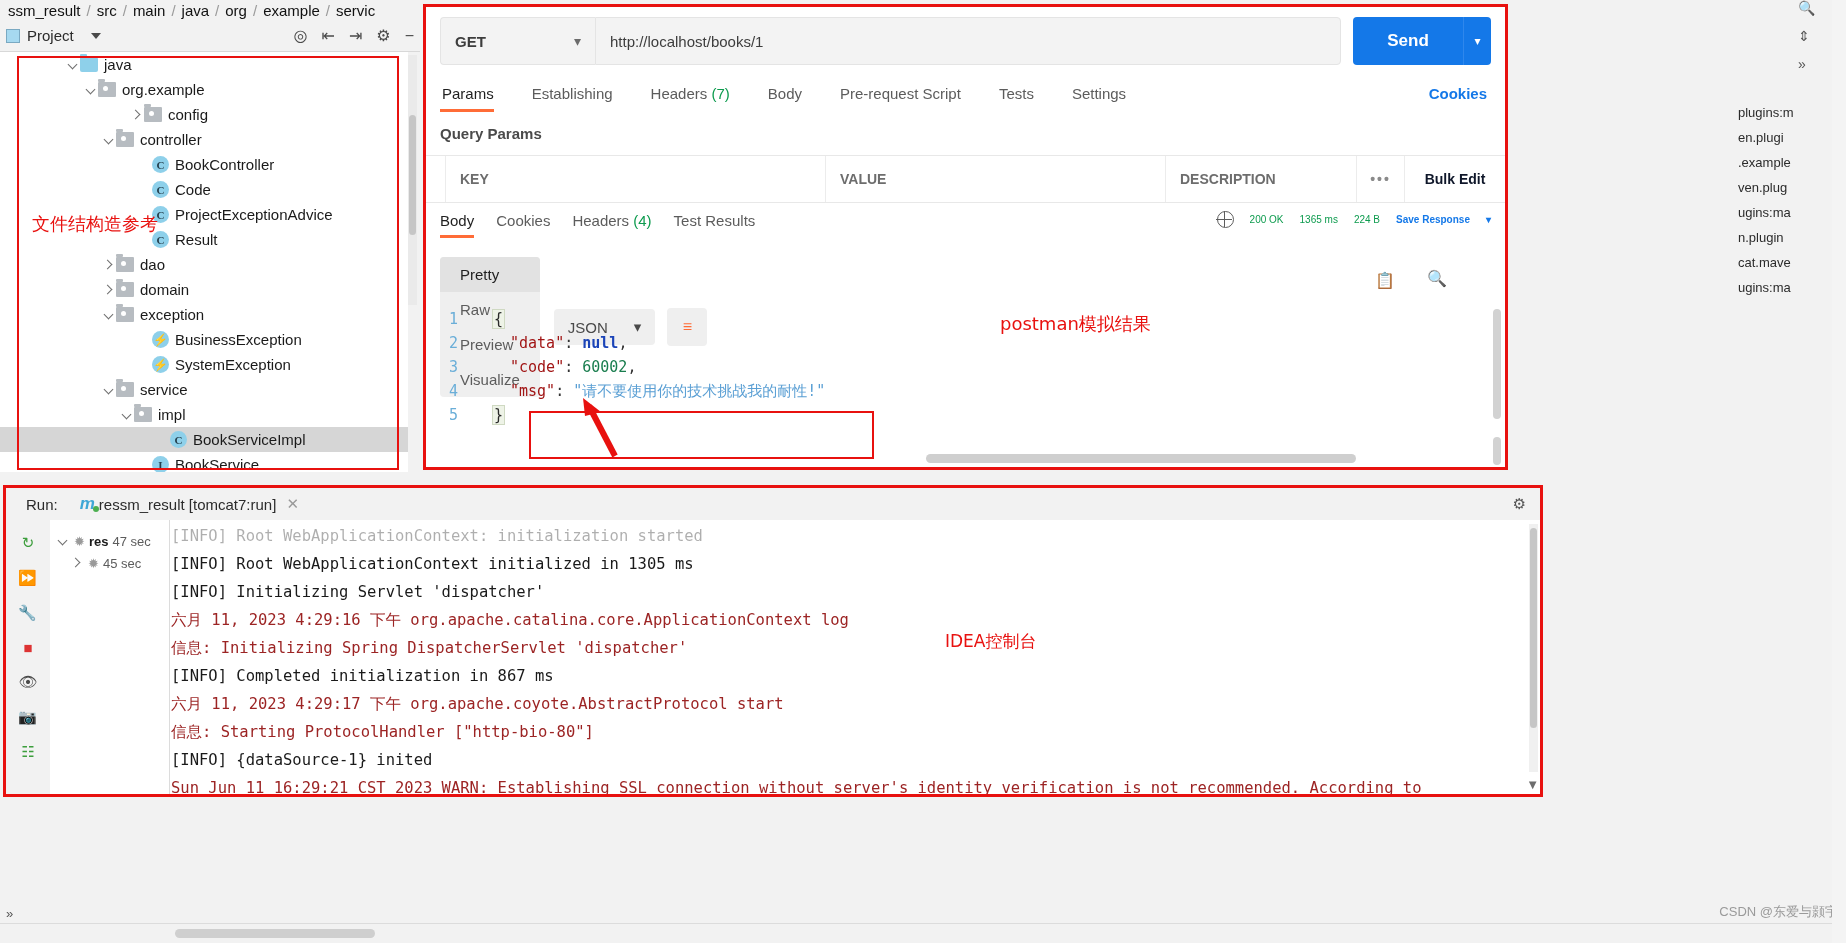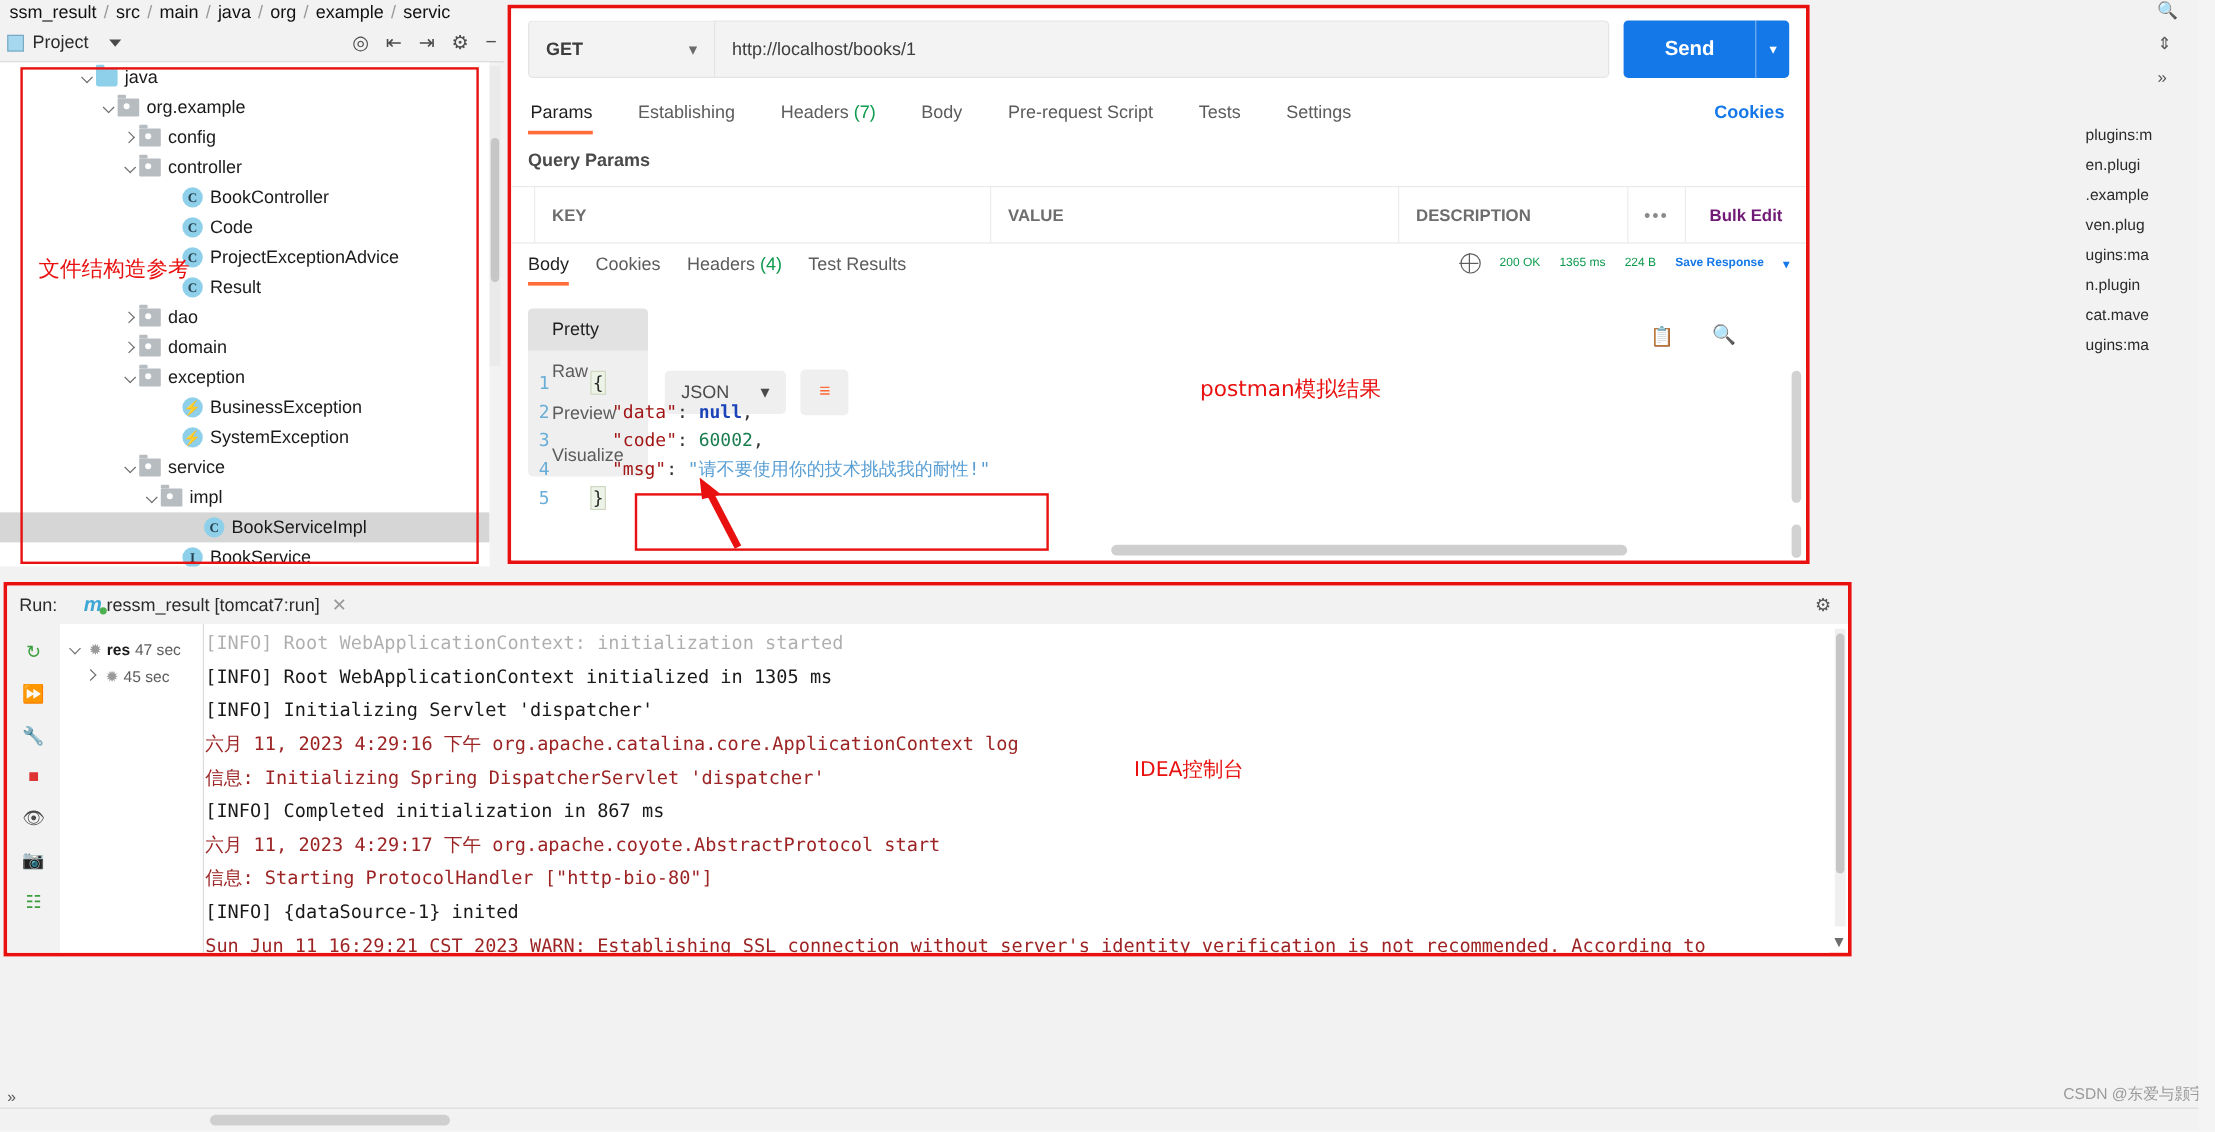--- a/index.html
+++ b/index.html
@@ -125,21 +125,21 @@
 
   .pm-qp { position:absolute; left:14px; top:118px; font-size:15px; font-weight:bold; color:#4a4a4a; }
 
   .pm-table { position:absolute; left:0; top:148px; right:0; height:48px; border-top:1px solid #e8e8e8; border-bottom:1px solid #e8e8e8; display:flex; font-size:14px; color:#6d6d6d; font-weight:bold; }
   .pm-table .cell { display:flex; align-items:center; padding-left:14px; border-right:1px solid #ececec; }
   .pm-table .c0 { width:20px; border-right:1px solid #ececec; padding:0;}
   .pm-table .c1 { width:380px; }
   .pm-table .c2 { width:340px; }
   .pm-table .c3 { flex:1; }
   .pm-table .c4 { width:48px; border-right:1px solid #ececec; justify-content:center; padding:0; color:#8a8a8a; letter-spacing:2px;}
-  .pm-table .c5 { width:100px; justify-content:center; color:#701a75; padding:0; border:none;text-align:right;}
+  .pm-table .c5 { width:100px; justify-content:center; color:#0f172a; padding:0; border:none;text-align:right;}
 
   .pm-resptabs { position:absolute; left:14px; top:205px; display:flex; font-size:15px; color:#5c5c5c; }
   .pm-resptabs .tab { margin-right:22px; padding-bottom:9px; position:relative; }
   .pm-resptabs .tab.active { color:#1f1f1f; }
   .pm-resptabs .tab.active::after { content:""; position:absolute; left:0; right:0; bottom:0; height:3px; background:#ff6c37; }
   .pm-resptabs .cnt { color:#0d9b4e; }
 
   .pm-status { position:absolute; right:14px; top:204px; display:flex; align-items:center; gap:16px; font-size:10px; }
   .pm-status .ok { color:#0d9b4e; }
   .pm-status .save { color:#1478e8; font-weight:bold; }
@@ -193,21 +193,21 @@
   .tree-annot {
     position:absolute; left:32px; top:212px; font-size:18px; color:#e8110f; white-space:nowrap;
     font-family:"DejaVu Sans", sans-serif;
   }
 
   
   .run-panel {
     position:absolute; left:3px; top:485px; width:1540px; height:312px;
     background:#fff; border:3px solid #e8110f; overflow:hidden;
   }
-  .run-head { position:absolute; left:0; top:0; right:0; height:32px; background:#f2f2f2; display:flex; align-items:center; padding-left:10px; font-size:15px; color:#2b2b2b; }
+  .run-head { position:absolute; left:0; top:0; right:0; height:32px; background:#f2f2f2; display:flex; align-items:center; padding-left:20px; font-size:15px; color:#2b2b2b; }
   .run-head .maven-m { color:#3fa7d6; font-style:italic; font-weight:bold; font-size:17px; margin-left:22px; margin-right:4px; position:relative;}
   .run-head .maven-m::after { content:""; position:absolute; right:-4px; bottom:2px; width:6px; height:6px; border-radius:50%; background:#4caf50; }
   .run-head .x { color:#9a9a9a; margin-left:10px; }
   .run-head .gear { margin-left:auto; margin-right:14px; color:#555; }
 
   .run-gutter { position:absolute; left:0; top:32px; width:44px; bottom:0; background:#f2f2f2; display:flex; flex-direction:column; align-items:center; padding-top:14px; gap:17px; font-size:15px; color:#4a4a4a;}
   .run-tree { position:absolute; left:44px; top:32px; width:120px; bottom:0; background:#fff; border-right:1px solid #dcdcdc; font-size:13px; color:#5c5c5c; padding-top:10px;}
   .run-tree .r { display:flex; align-items:center; height:22px; gap:4px; padding-left:6px; white-space:nowrap;}
   .run-tree .spin { color:#9a9a9a; }
   .run-tree b { color:#1a1a1a; }
@@ -280,21 +280,21 @@
       <div class="tree-row" style="padding-left: 66px;">
         <span class="arrow open"></span>
         <span class="ico fld-blue"></span>
         <span>java</span>
       </div>
       <div class="tree-row" style="padding-left: 84px;">
         <span class="arrow open"></span>
         <span class="ico fld-pkg"></span>
         <span>org.example</span>
       </div>
-      <div class="tree-row" style="padding-left: 102px;">
+      <div class="tree-row" style="padding-left: 102px; margin-left: 28px;">
         <span class="arrow closed"></span>
         <span class="ico fld-pkg"></span>
         <span>config</span>
       </div>
       <div class="tree-row" style="padding-left: 102px;">
         <span class="arrow open"></span>
         <span class="ico fld-pkg"></span>
         <span>controller</span>
       </div>
       <div class="tree-row" style="padding-left: 138px;">

